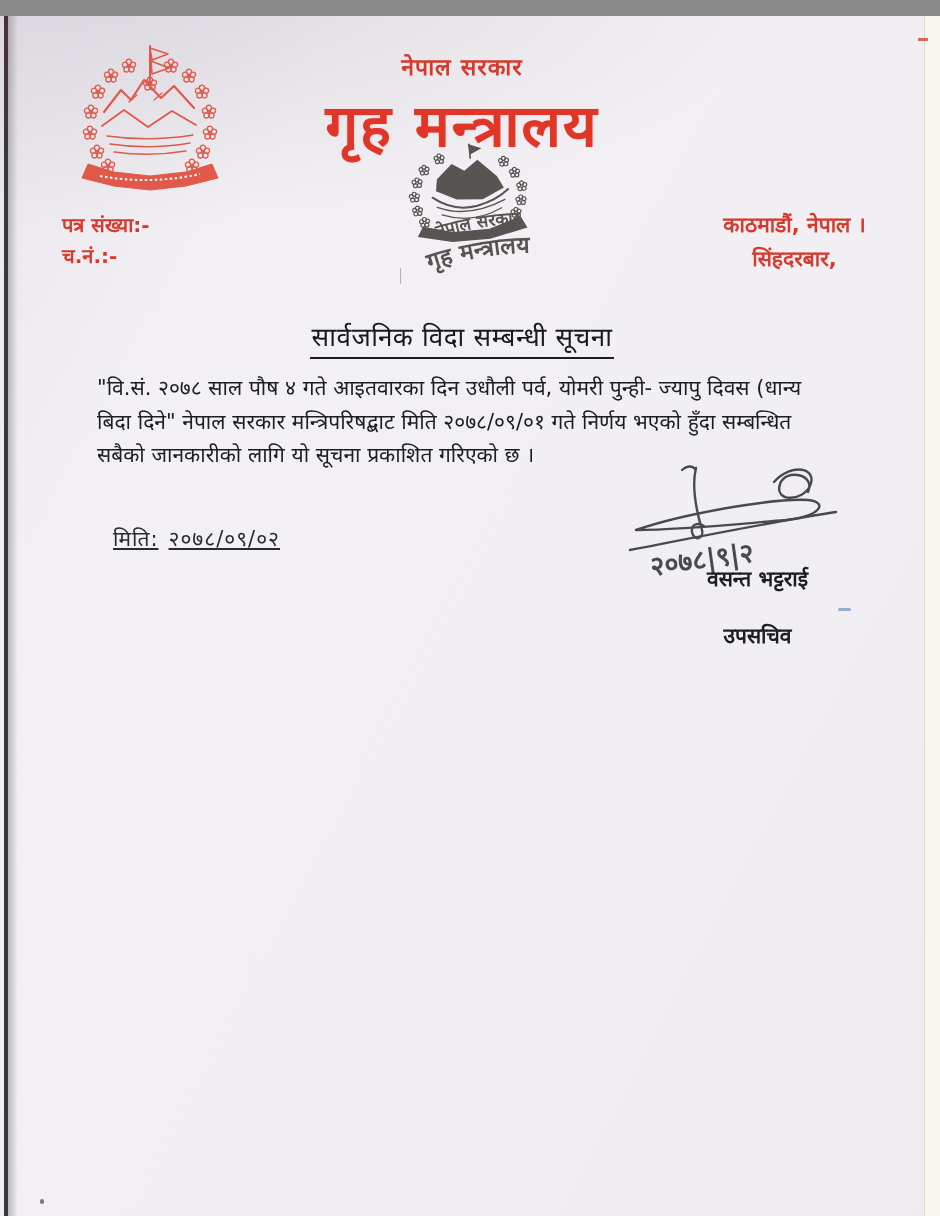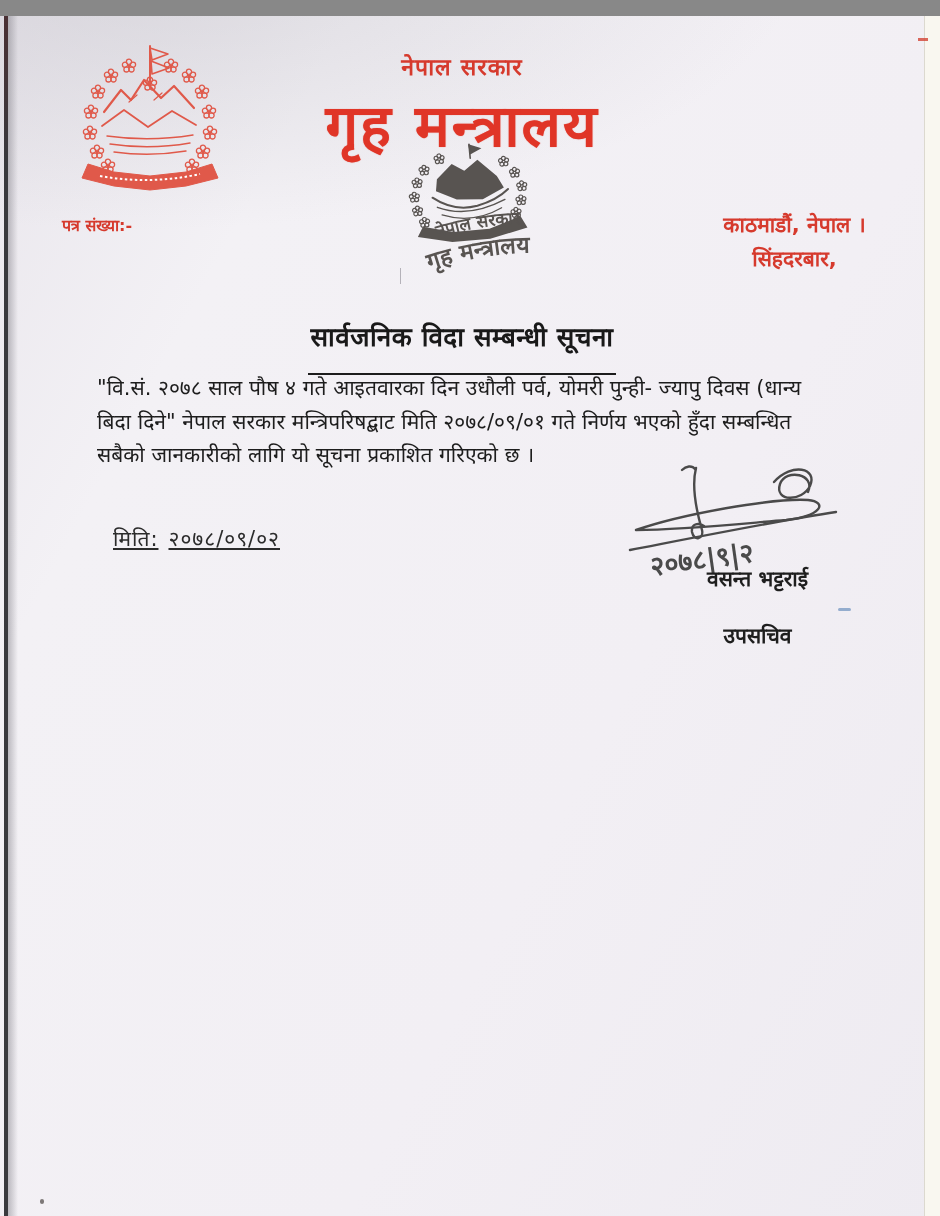--- a/index.html
+++ b/index.html
@@ -28,27 +28,27 @@
 
   .gov-line{position:absolute;left:0;right:16px;top:34px;text-align:center;
     font-size:23px;font-weight:700;letter-spacing:1px;}
   .ministry-line{position:absolute;left:0;right:16px;top:68px;text-align:center;
     font-size:58px;font-weight:800;letter-spacing:2px;color:#e03527;
     text-shadow:0 0 1px rgba(224,53,39,.6);}
 
   .emblem{position:absolute;left:74px;top:24px;}
   .stamp{position:absolute;left:388px;top:126px;transform:rotate(-5deg);opacity:.92;}
 
-  .ref-block{position:absolute;left:62px;top:194px;font-size:16px;font-weight:700;line-height:31px;}
+  .ref-block{position:absolute;left:62px;top:194px;font-size:20px;font-weight:700;line-height:31px;}
   .addr-block{position:absolute;left:712px;top:192px;width:165px;text-align:center;
     font-size:21px;font-weight:700;line-height:34px;}
 
   .notice-title{position:absolute;left:0;right:16px;top:302px;text-align:center;}
-  .notice-title span{display:inline-block;font-size:26px;font-weight:700;color:#191919;
-    border-bottom:2px solid #1c1c1c;padding:0 2px 19px 2px;letter-spacing:.5px;}
+  .notice-title span{display:inline-block;font-size:26px;font-weight:400;color:#191919;
+    border-bottom:2px solid #1c1c1c;padding:0 2px 3px 2px;letter-spacing:.5px;}
 
   .body-block{position:absolute;left:97px;top:356px;width:765px;
     font-size:21px;line-height:33.5px;color:#1d1d1d;}
   .body-line{white-space:nowrap;}
 
   .date-line{position:absolute;left:113px;top:508px;font-size:21px;color:#2b2b2b;letter-spacing:1px;text-decoration:underline;}
   .date-line .dl{margin-right:10px;}
 
   .signature{position:absolute;left:622px;top:444px;}
   .sig-name{position:absolute;left:655px;top:548px;width:205px;text-align:center;
@@ -162,20 +162,21 @@
         <textPath href="#arcA" startOffset="50%" text-anchor="middle">नेपाल सरकार</textPath>
       </text>
       <text font-size="23" font-weight="800" fill="#35302c" font-family="'DejaVu Sans','Liberation Sans',sans-serif">
         <textPath href="#arcB" startOffset="50%" text-anchor="middle">गृह मन्त्रालय</textPath>
       </text>
     </g>
   </svg>
 
   <div class="ref-block red">
     <div>पत्र संख्या:-</div>
+    <div>च.नं.:-</div>
   </div>
 
   <div class="addr-block red">
     <div>काठमाडौं, नेपाल ।</div>
     <div>सिंहदरबार,</div>
   </div>
 
   <div class="notice-title">
     <span>सार्वजनिक विदा सम्बन्धी सूचना</span>
   </div>

